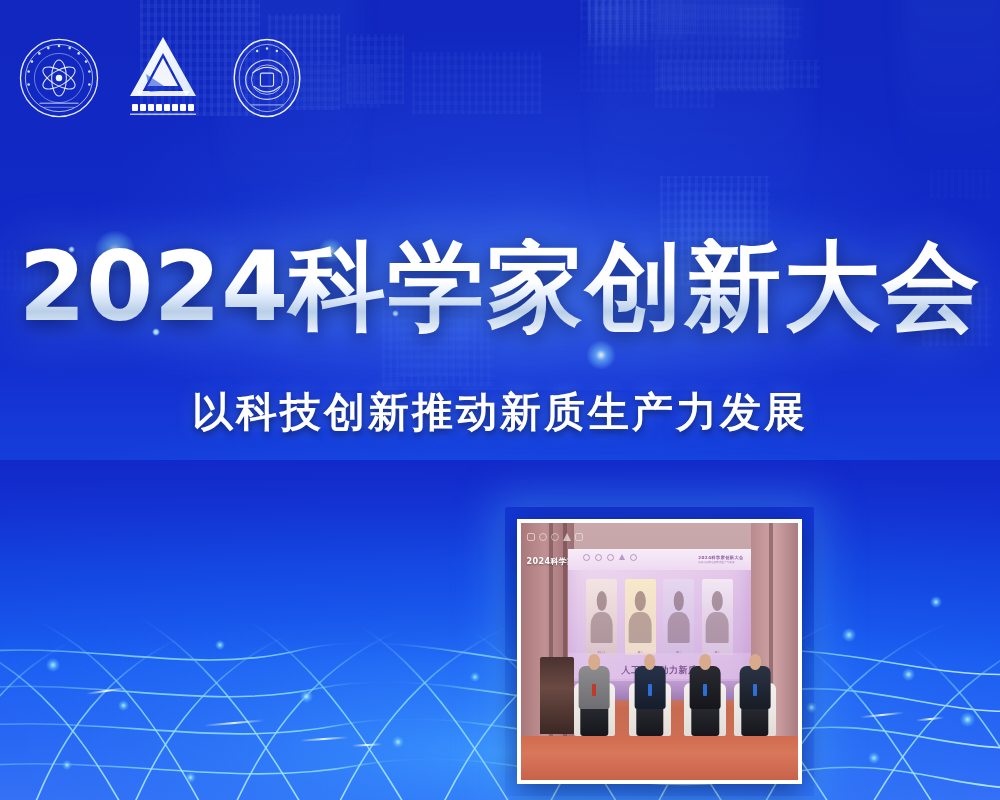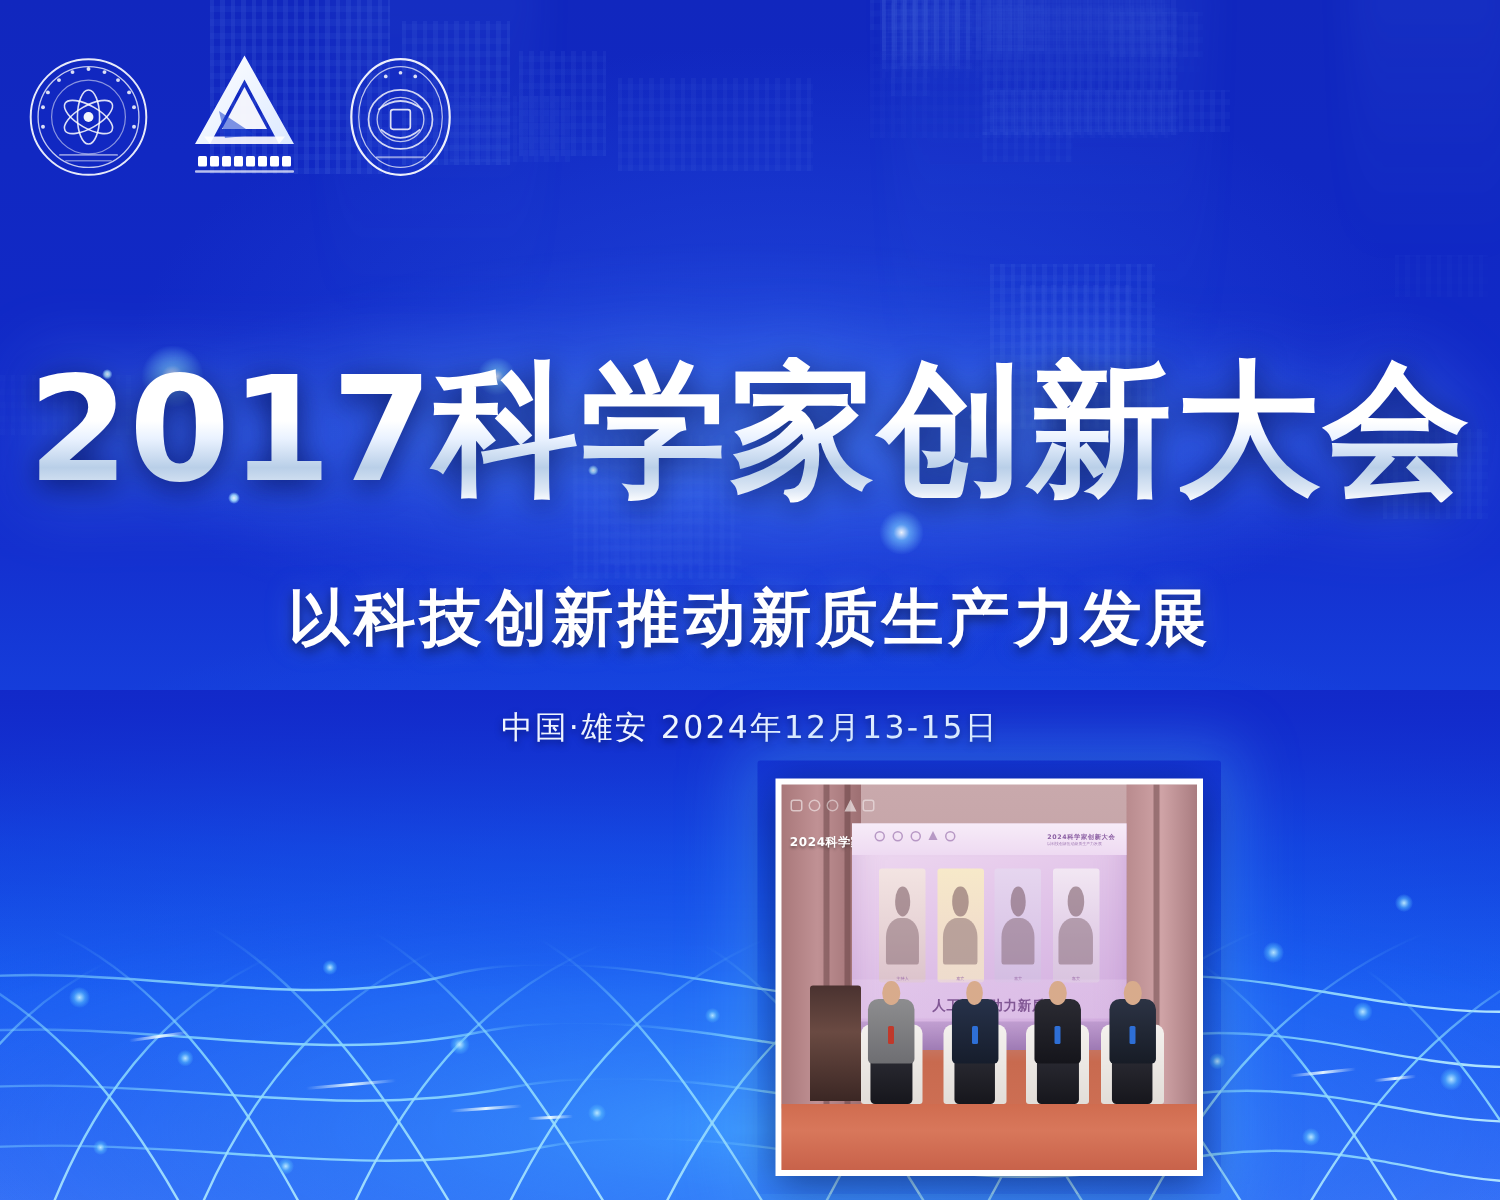--- a/index.html
+++ b/index.html
@@ -324,25 +324,24 @@
           <circle cx="38" cy="17" r="1.5"></circle>
             <circle cx="50" cy="14" r="1.5"></circle>
             <circle cx="62" cy="17" r="1.5"></circle>
           <rect x="30" y="82" width="40" height="1.5" rx=".7" opacity=".6"></rect>
         </g>
       </svg>
     </div>
   </div>
 
   <div class="headline">
-    <span class="yr">2017</span><span>科学家创新大会</span>
+    <span class="yr">2024</span><span>科学家创新大会</span>
   </div>
 
   <div class="subtitle">以科技创新推动新质生产力发展</div>
-  <div class="dateline">中国·雄安  2024年12月13-15日</div>
 
   <div class="caption">
   </div>
 
   <div class="photo-glow"></div>
   <div class="photo-frame">
     <div class="photo">
       <div class="wall-l"></div>
       <div class="wall-r"></div>
       <div class="wall-strip" style="left:10%;"></div>

